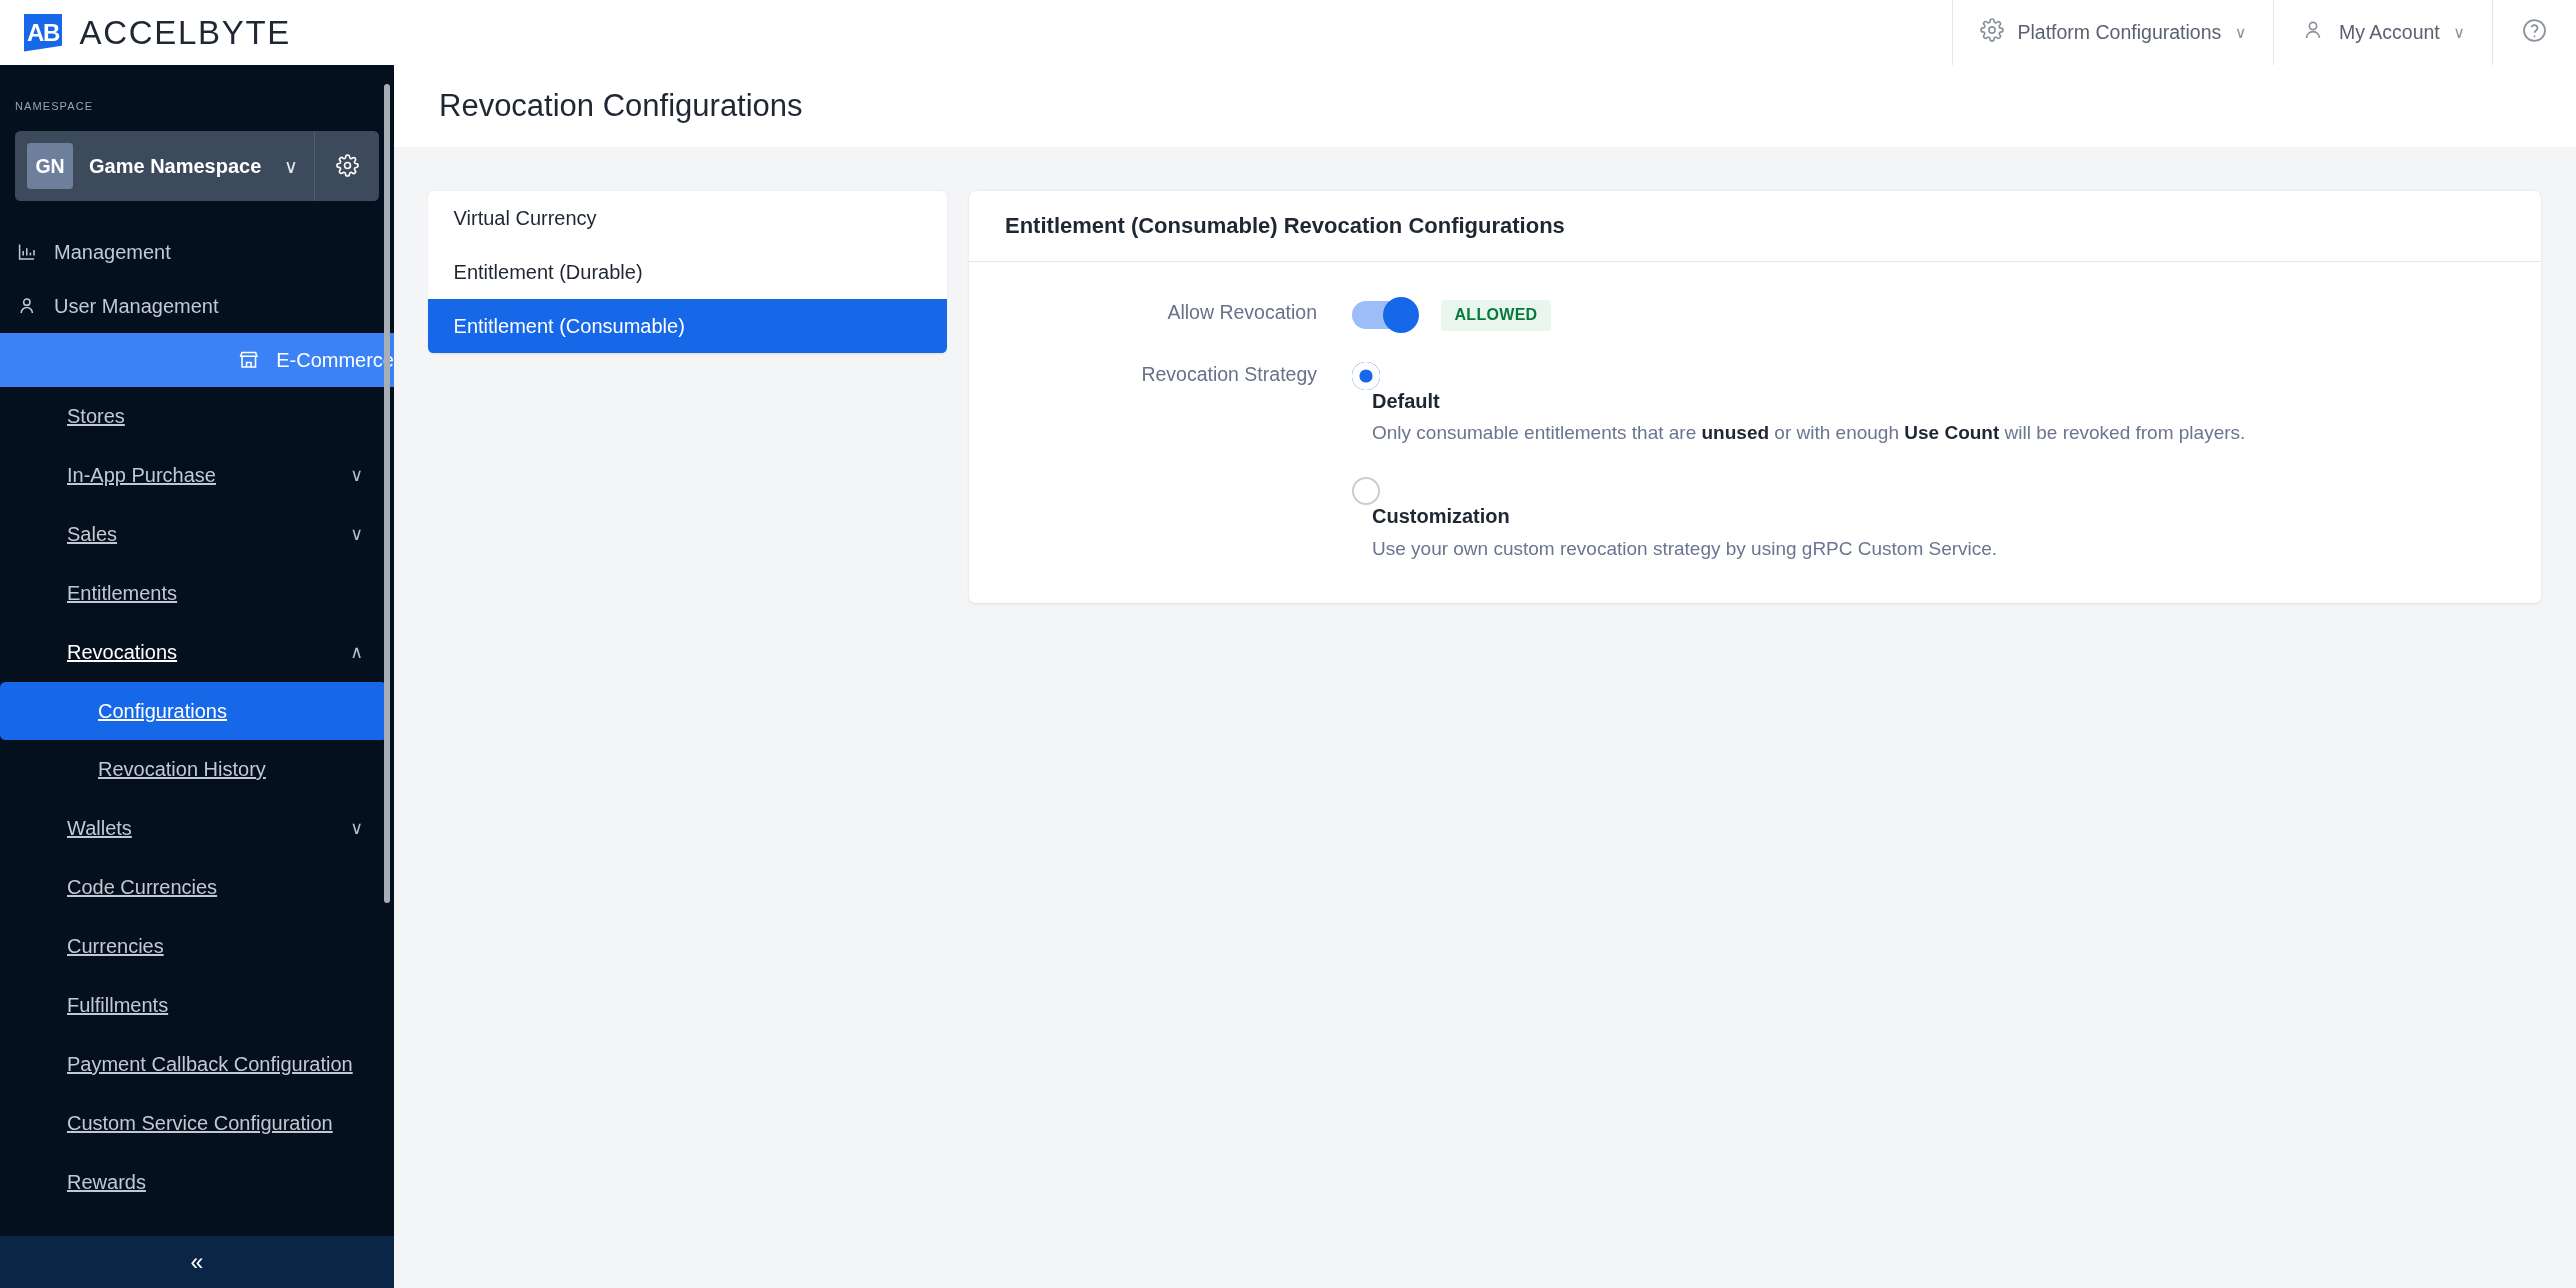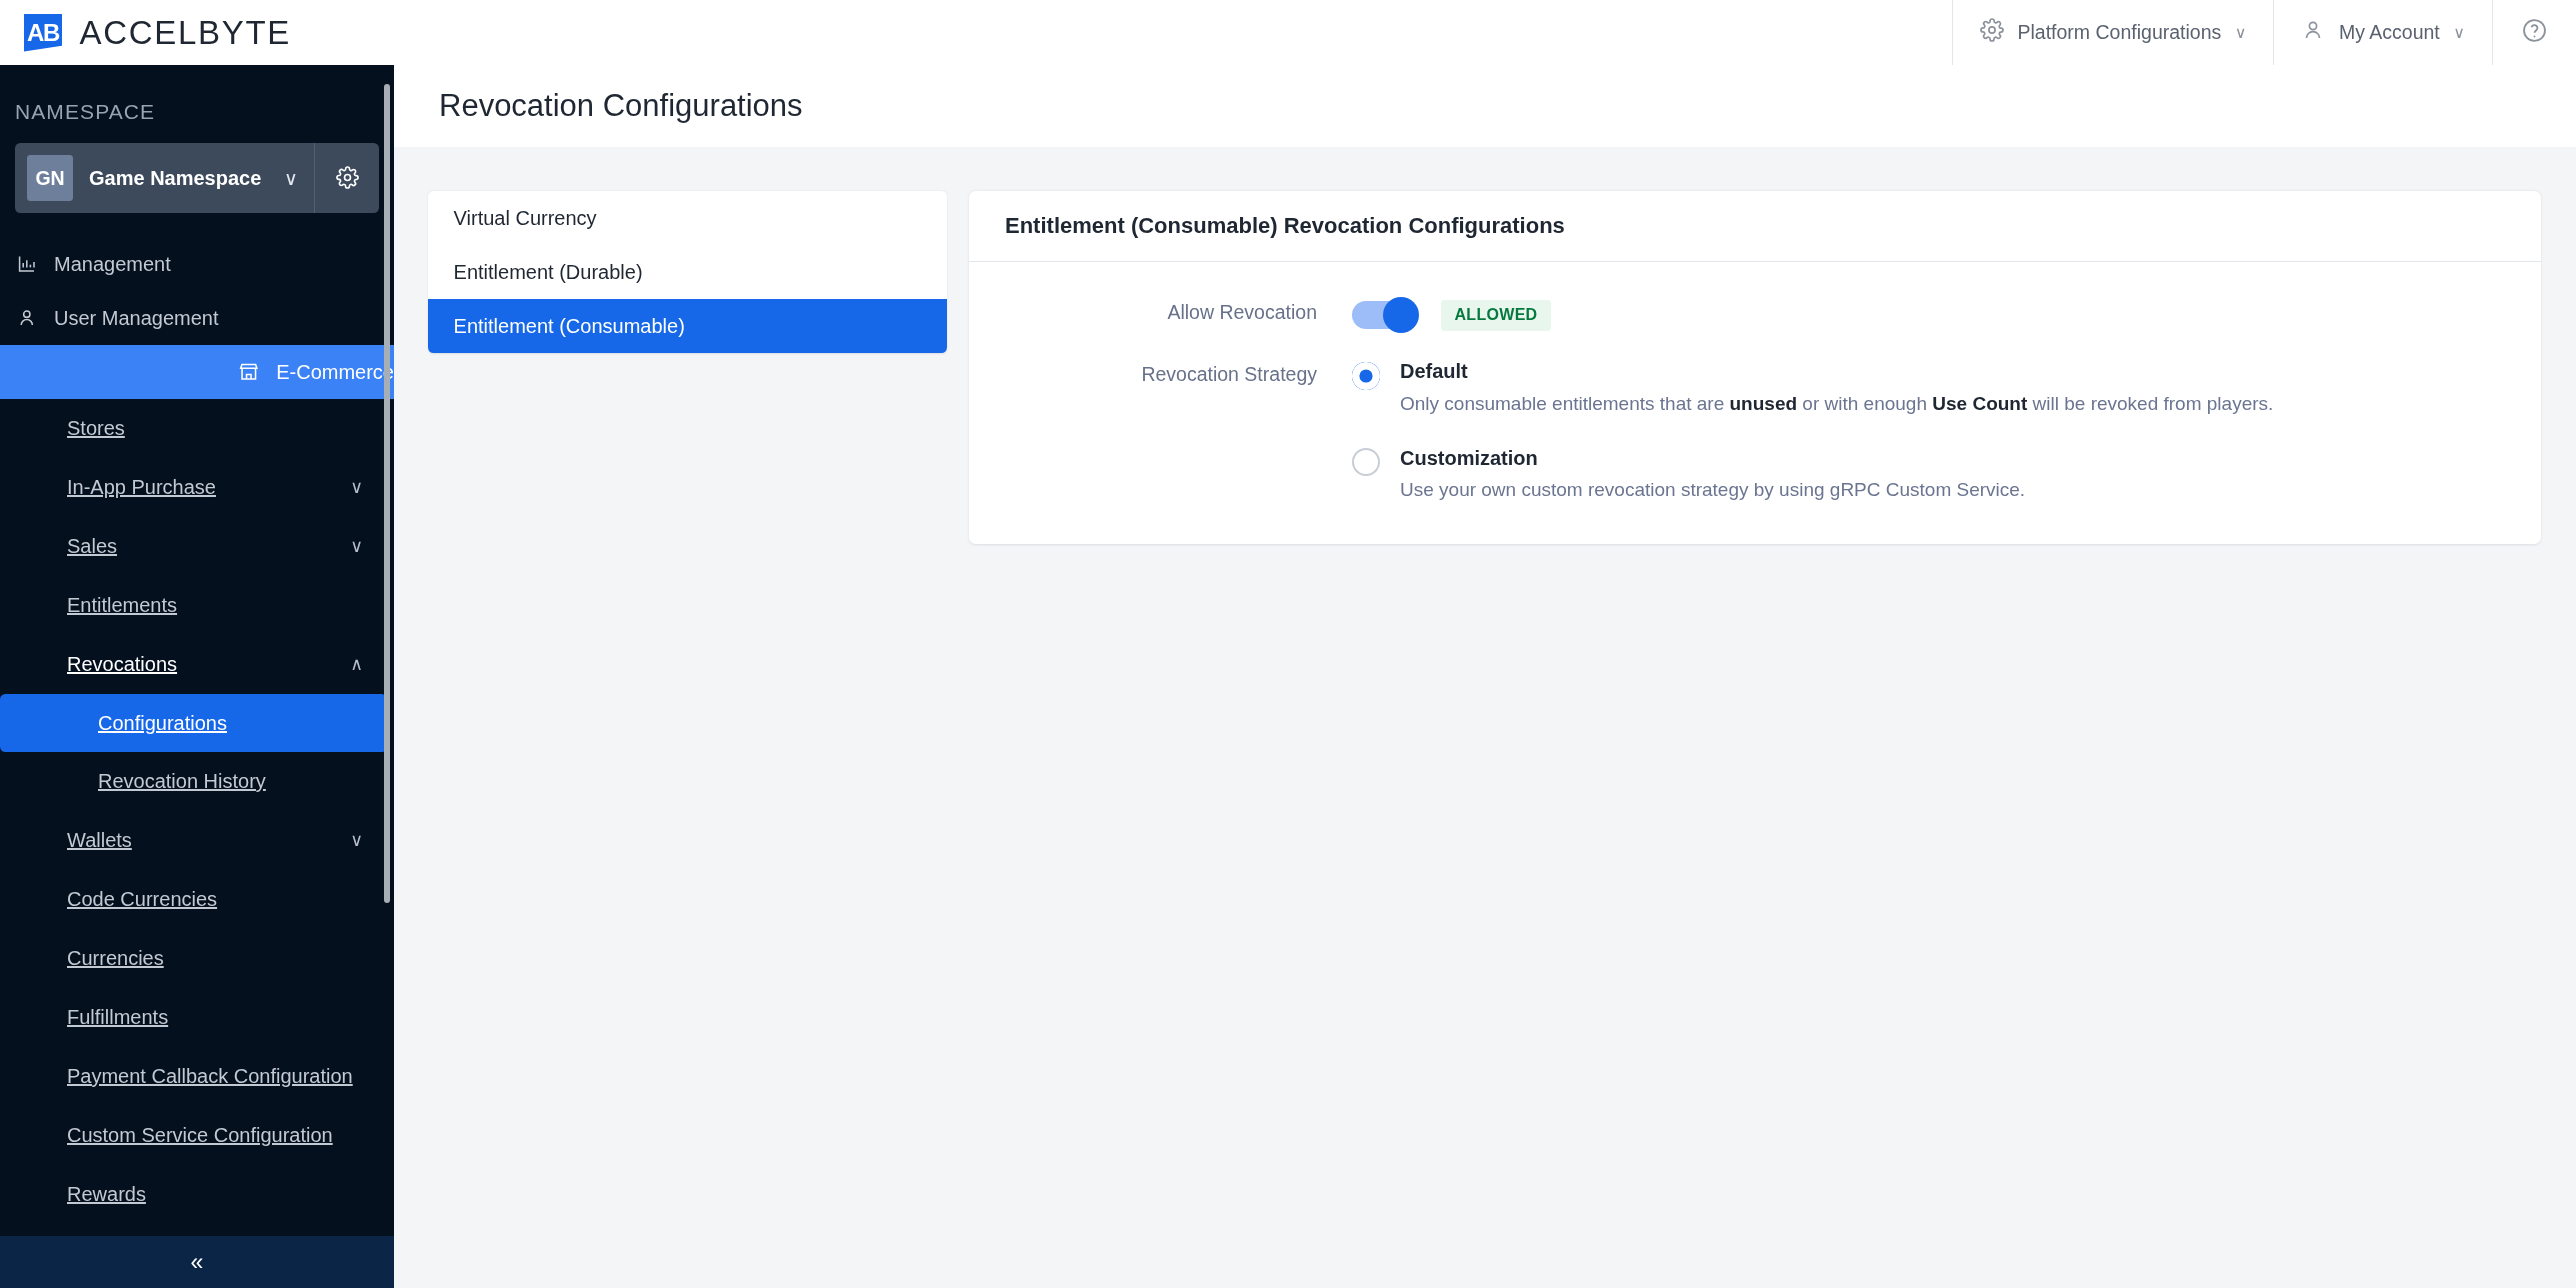--- a/index.html
+++ b/index.html
@@ -37,21 +37,21 @@
   }
   .tb-item.icon-only { padding: 0 28px; }
   .chev-sm { font-size: 16px; color: #8b929c; }
 
   
   #sidebar {
     position: absolute; left: 0; top: 65px; width: 394px; height: 1224px;
     background: #05101f; overflow: hidden;
   }
   .ns-label {
-    color: #99a2b0; font-size: 21px; letter-spacing: 1.1px;
+    color: #99a2b0; font-size: 11px; letter-spacing: 1.1px;
     padding: 35px 0 0 15px;
   }
   #ns-row {
     margin: 19px 15px 0 15px; height: 70px; display: flex;
     background: #3c4a5c; border-radius: 5.4px; overflow: hidden;
   }
   #ns-main {
     flex: 1; display: flex; align-items: center; gap: 16px;
     padding: 0 12px;
   }
@@ -149,21 +149,21 @@
     width: 36px; height: 36px; background: #1668e8; border-radius: 50%;
   }
   .badge-allowed {
     margin-left: 28px; background: #e9f6ee; color: #067a3e;
     font-size: 16px; font-weight: bold; letter-spacing: 0.3px;
     padding: 6.7px 13.5px; border-radius: 3.4px;
   }
   .toggle-wrap { display: flex; align-items: center; padding-top: 2.7px; }
 
   .radio-group { padding-top: 1.3px; }
-  .radio-row { display: flex; align-items: flex-start; }
+  .radio-row { display: flex; align-items: flex-start; flex-direction: column; }
   .radio-row + .radio-row { margin-top: 32px; }
   .radio {
     width: 28px; height: 28px; border-radius: 50%; flex-shrink: 0;
     margin-top: 1.3px;
   }
   .radio.on {
     background: #1668e8;
     box-shadow: inset 0 0 0 7.4px #ffffff, inset 0 0 0 15px #1668e8;
   }
   .radio.off { border: 2px solid #c9cdd6; background: #ffffff; }

